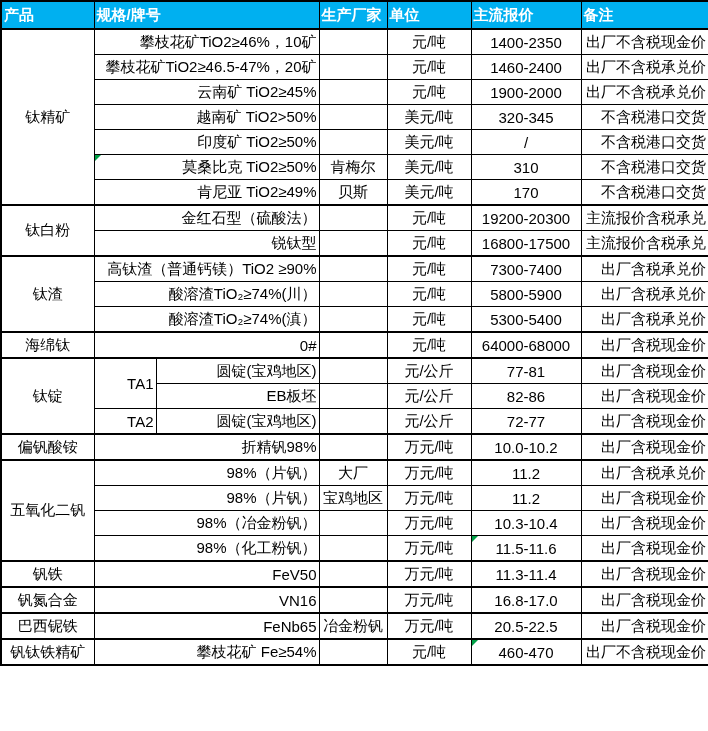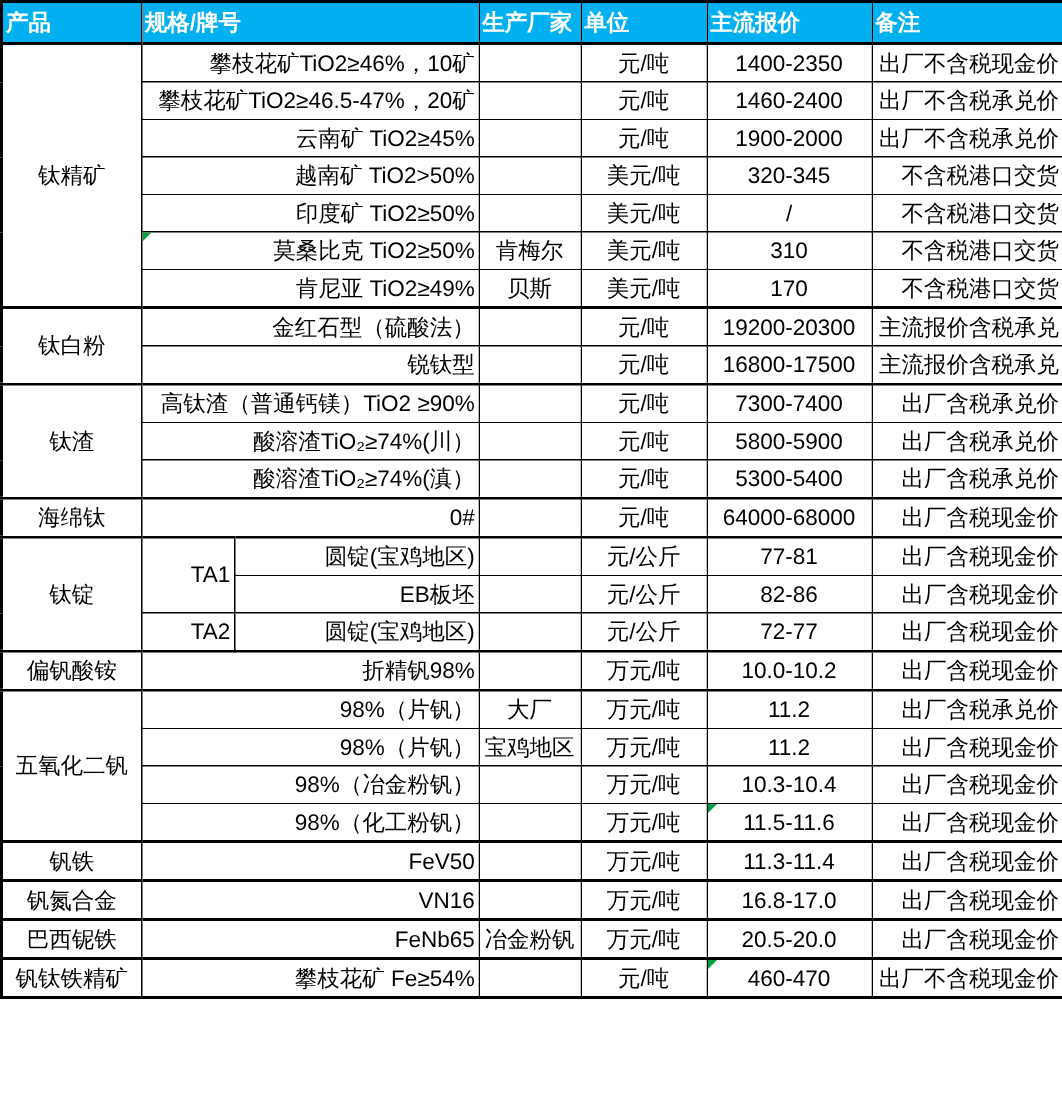--- a/index.html
+++ b/index.html
@@ -228,21 +228,21 @@
         <td class="c"></td>
         <td class="c">万元/吨</td>
         <td class="c">16.8-17.0</td>
         <td class="l">出厂含税现金价</td>
       </tr>
       <tr class="group-start">
         <td class="c" rowspan="1">巴西铌铁</td>
         <td class="l" colspan="2">FeNb65</td>
         <td class="c">冶金粉钒</td>
         <td class="c">万元/吨</td>
-        <td class="c">20.5-20.0</td>
+        <td class="c">20.5-22.5</td>
         <td class="l">出厂含税现金价</td>
       </tr>
       <tr class="group-start">
         <td class="c" rowspan="1">钒钛铁精矿</td>
         <td class="l" colspan="2">攀枝花矿 Fe≥54%</td>
         <td class="c"></td>
         <td class="c">元/吨</td>
         <td class="c"><span class="tri"></span>460-470</td>
         <td class="l">出厂不含税现金价</td>
       </tr>

